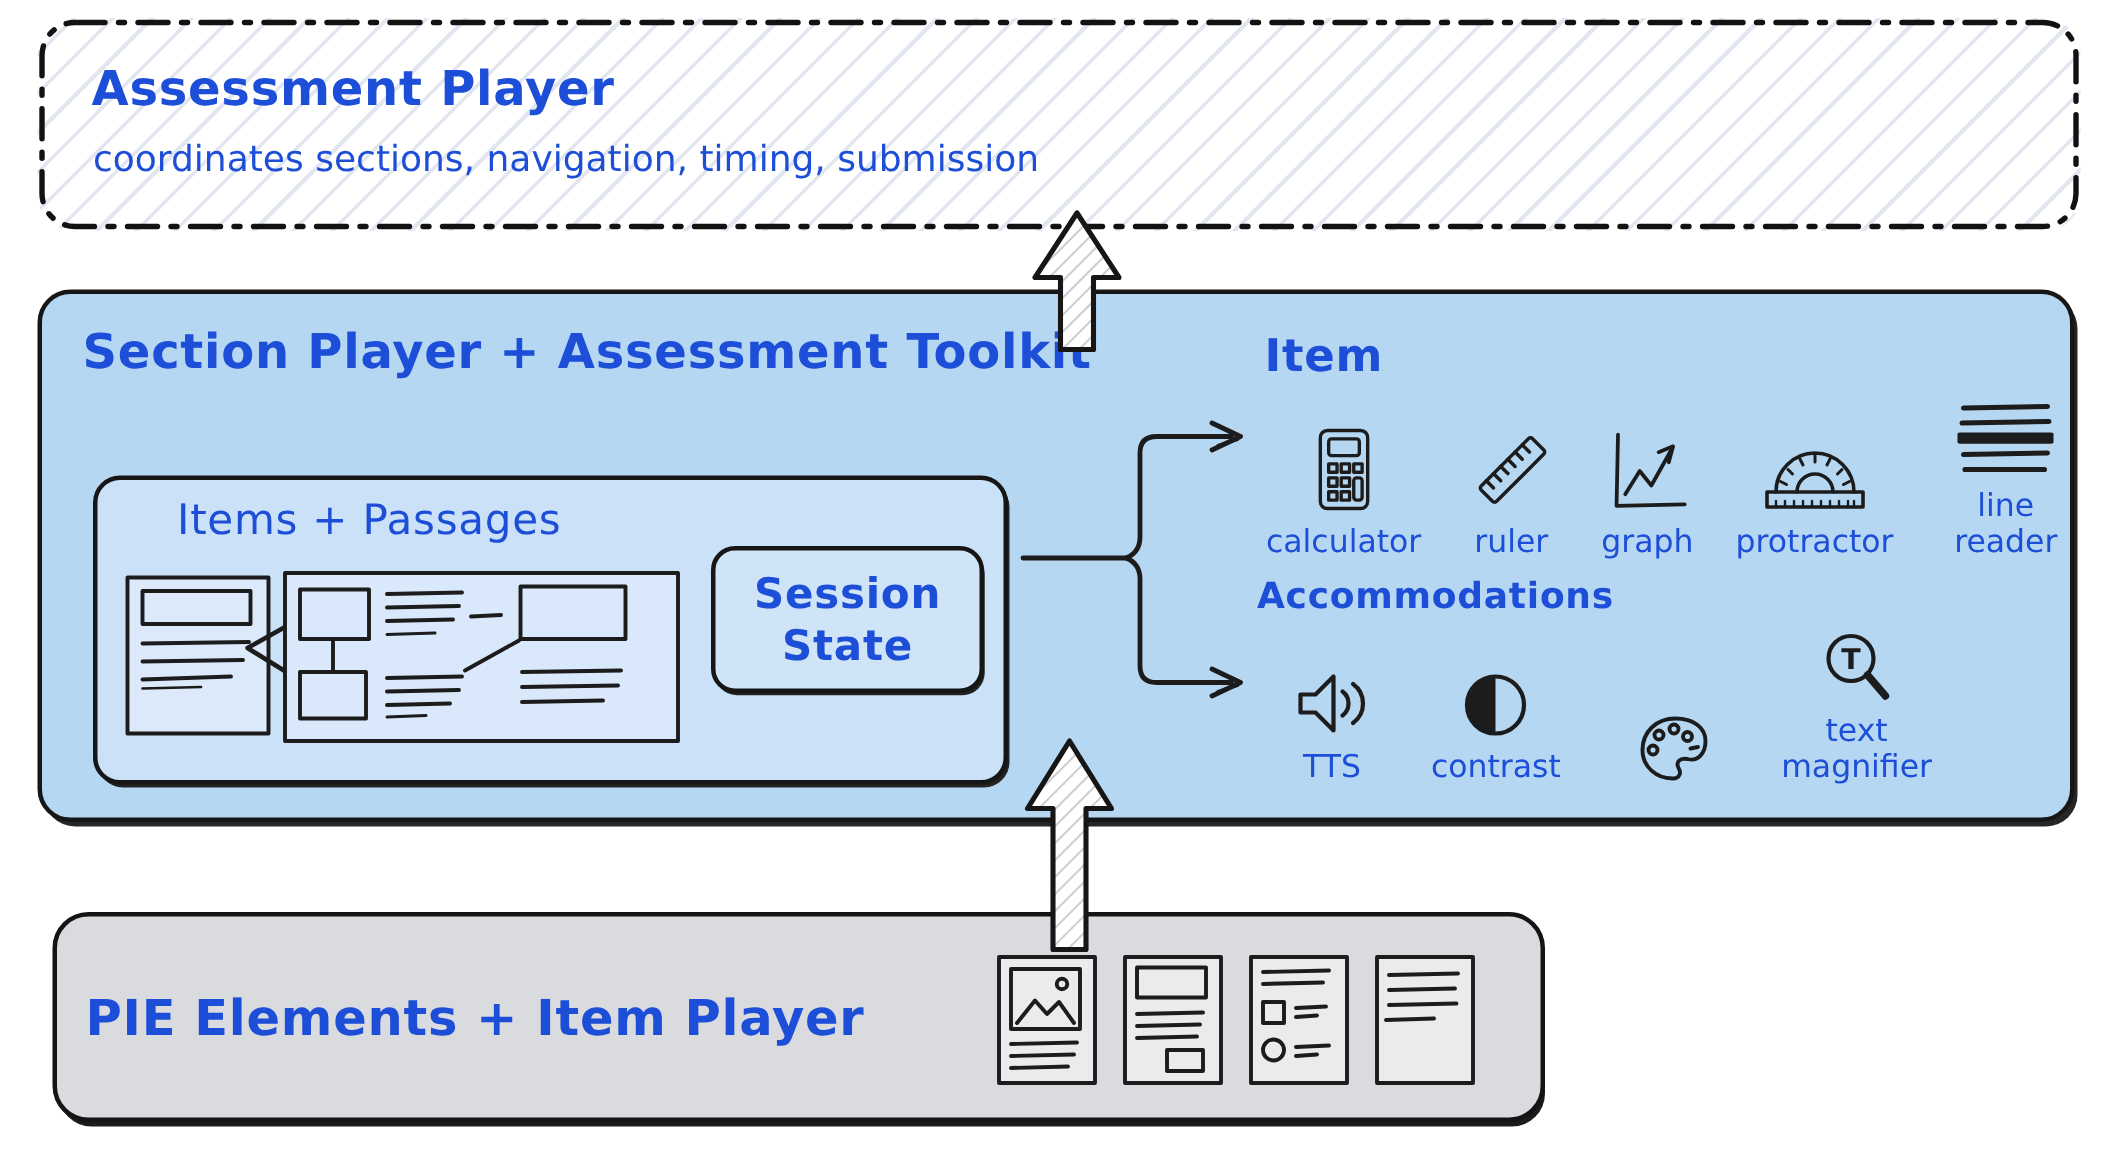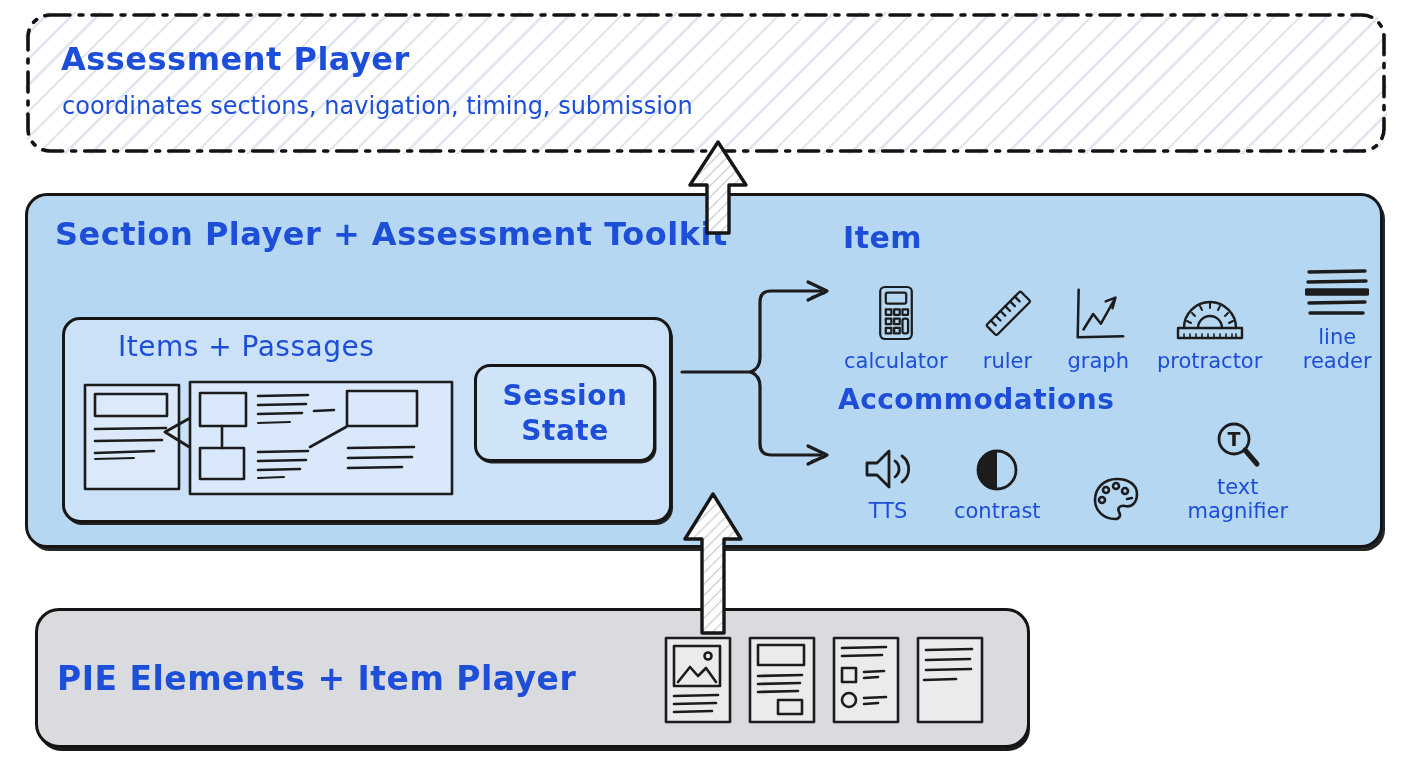--- a/index.html
+++ b/index.html
@@ -41,21 +41,21 @@
   .session-box {
     left:458px; top:364px; width:182px; height:98px; background:#d0e4f8;
     border:3px solid #161616; border-radius:16px;
     box-shadow:1.5px 2.5px 0 -1px #222222;
     display:flex; flex-direction:column; align-items:center; justify-content:center;
     font-size:28px; font-weight:600; line-height:1.25; letter-spacing:.5px;margin-left:16px;
   }
 
   
   .tools-heading { left:843px; top:220px; font-size:30px; font-weight:700; letter-spacing:.5px; }
-  .acc-heading   { left:838px; top:383px; font-size:28px; font-weight:700; letter-spacing:.5px; }
+  .acc-heading   { left:838px; top:383px; font-size:24px; font-weight:700; letter-spacing:.5px; }
   .icon-row { display:flex; justify-content:space-between; align-items:flex-end; }
   .tools-row { left:816px; top:256px; width:568px; }
   .acc-row   { left:826px; top:418px; width:462px; }
   .icon-item { display:flex; flex-direction:column; align-items:center;margin-left:28px; }
   .icon-slot { height:64px; display:flex; align-items:flex-end; justify-content:center; }
   .icon-label { margin-top:5px; font-size:21px; text-align:center; line-height:1.15; }
   .w-cal{width:108px}.w-gra{width:78px}.w-rul{width:82px}.w-pro{width:118px}.w-lin{width:120px}
   .w-tts{width:72px}.w-con{width:100px}.w-col{width:92px}.w-mag{width:104px}
 
   

